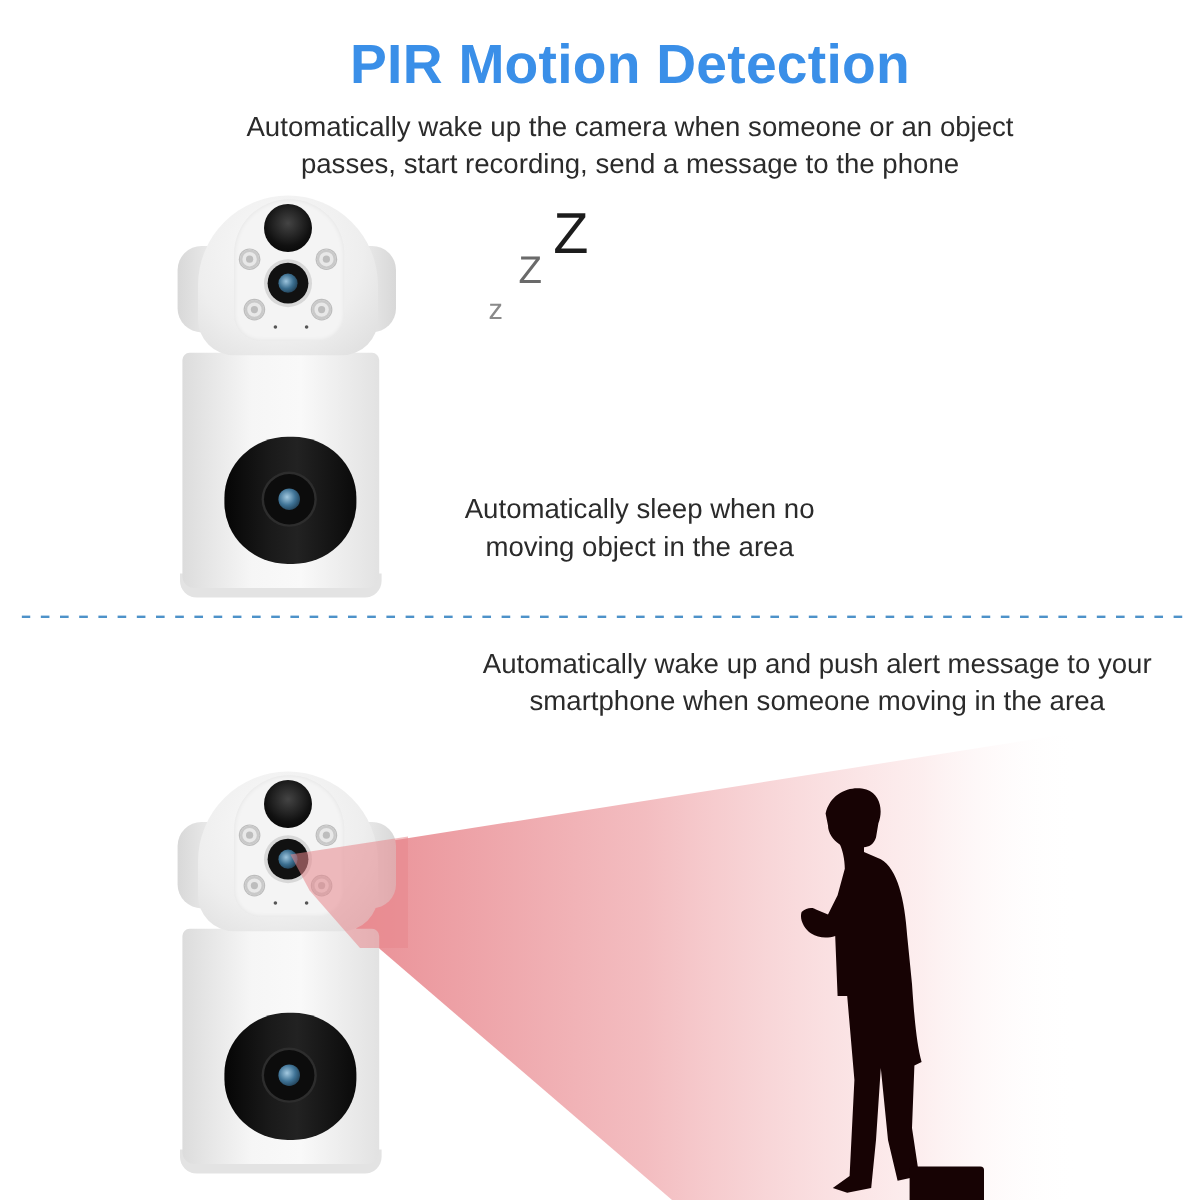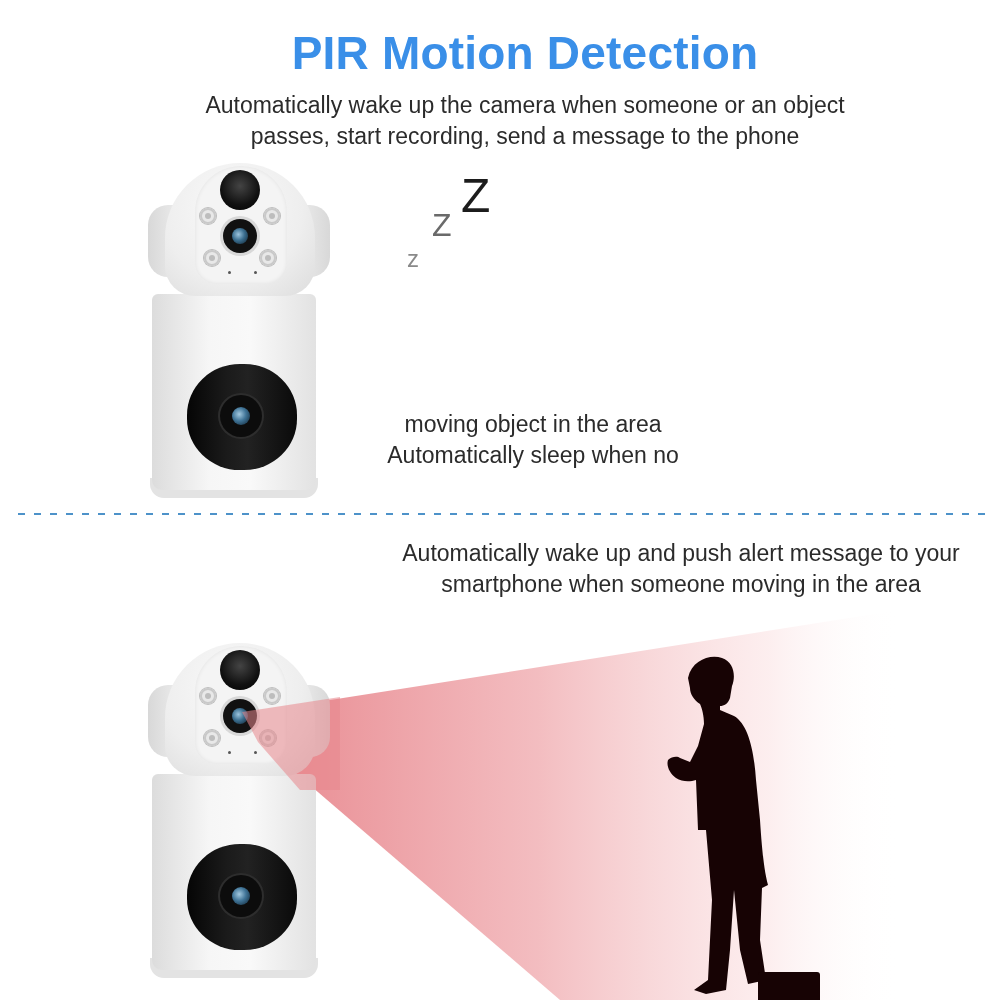--- a/index.html
+++ b/index.html
@@ -56,22 +56,22 @@
   <div class="abs mic" style="left:114px; top:111px;"></div>
   <div class="abs window"></div>
   <div class="abs lens-bottom"></div>
 </div>
 
 <div class="abs zz" style="left:407px; top:245px; font-size:24px; color:#8a8a8a;">z</div>
 <div class="abs zz" style="left:432px; top:207px; font-size:32px; color:#6a6a6a;">Z</div>
 <div class="abs zz" style="left:461px; top:168px; font-size:48px; color:#1c1c1c;">Z</div>
 
 <div class="abs caption" style="left:340px; width:386px; top:409px;">
+  <div>Automatically sleep when no</div>
   <div>moving object in the area</div>
-  <div>Automatically sleep when no</div>
 </div>
 
 <div class="abs divider"></div>
 
 <div class="abs caption" style="left:356px; width:650px; top:538px;">
   <div>Automatically wake up and push alert message to your</div>
   <div>smartphone when someone moving in the area</div>
 </div>
 
 <svg class="abs beam" viewBox="0 0 1000 1000">

